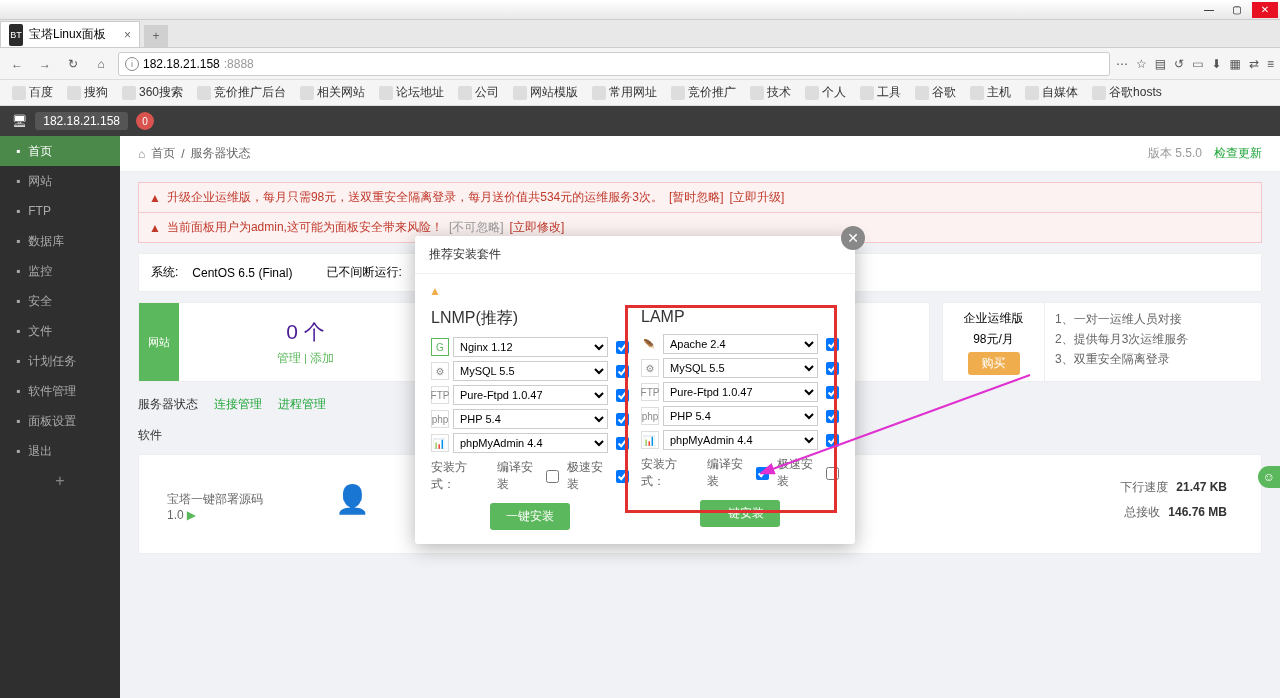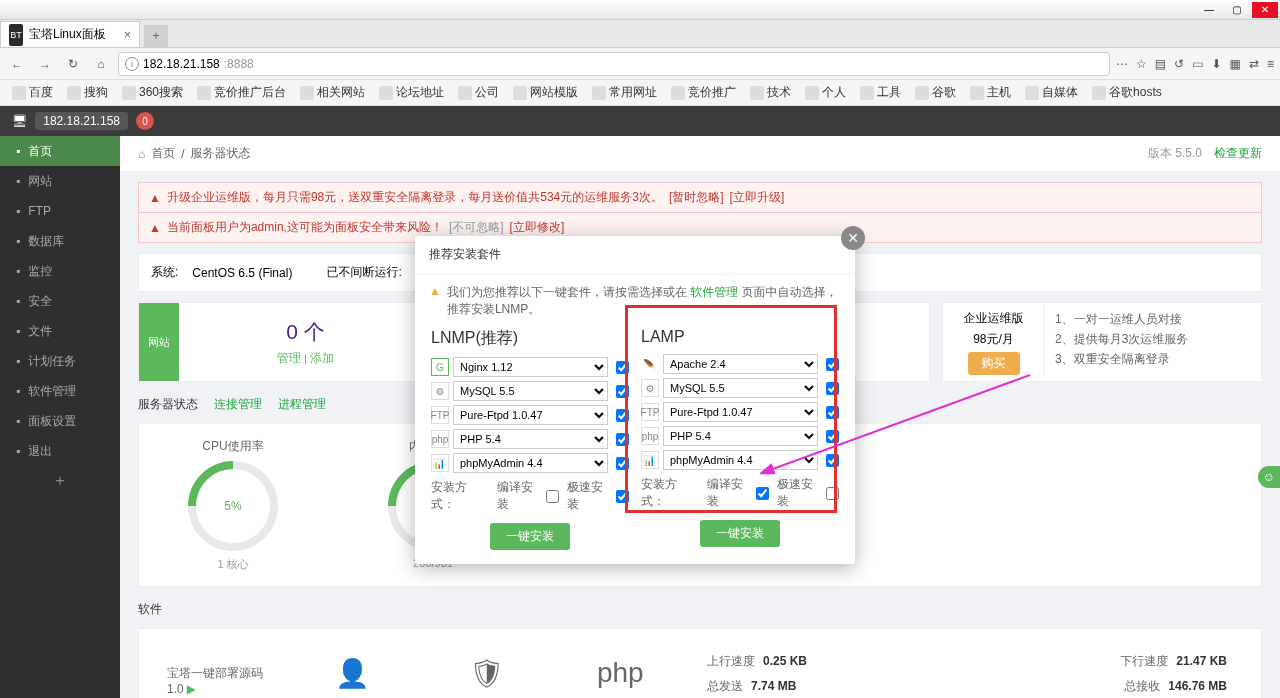--- a/index.html
+++ b/index.html
@@ -321,36 +321,20 @@
           </div>
       </div>
     </div>
 
     <div class="section-hdr">
       <span>服务器状态</span>
       <span class="lnk">连接管理</span>
       <span class="lnk">进程管理</span>
     </div>
 
-    <div class="gauges">
-      <div class="gauge">
-        <div class="title">CPU使用率</div>
-        <div class="circle">
-            <span>5%</span>
-          </div>
-        <div class="sub">1 核心</div>
-      </div>
-      <div class="gauge">
-        <div class="title">内存使用</div>
-        <div class="circle">
-            <span>20%</span>
-          </div>
-        <div class="sub">200/981</div>
-      </div>
-    </div>
 
     <div class="section-hdr">
       <span>软件</span>
     </div>
 
     <div class="softgrid">
       <div class="softcol" id="softcol">
           <div class="softrow">
             <div class="soft">
               <div class="ico"></div>
@@ -383,21 +367,20 @@
 
     <div class="float-help">☺</div>
   </div>
 </div>
 
 <div class="modal">
   <div class="mclose">✕</div>
   <div class="mhead">推荐安装套件</div>
   <div class="tip">
     <span class="warn">▲</span>
-    <span><span>我们为您推荐以下一键套件，请按需选择或在</span> <a>软件管理</a> <span>页面中自动选择，推荐安装LNMP。</span></span>
   </div>
   <div class="cols">
     <div class="col">
       <h3>LNMP(推荐)</h3>
       <div id="lnmp-rows">
           <div class="srow">
             <span class="sico g">G</span>
             <select><option>Nginx 1.12</option></select>
             <input type="checkbox" checked="" style="">
           </div>

